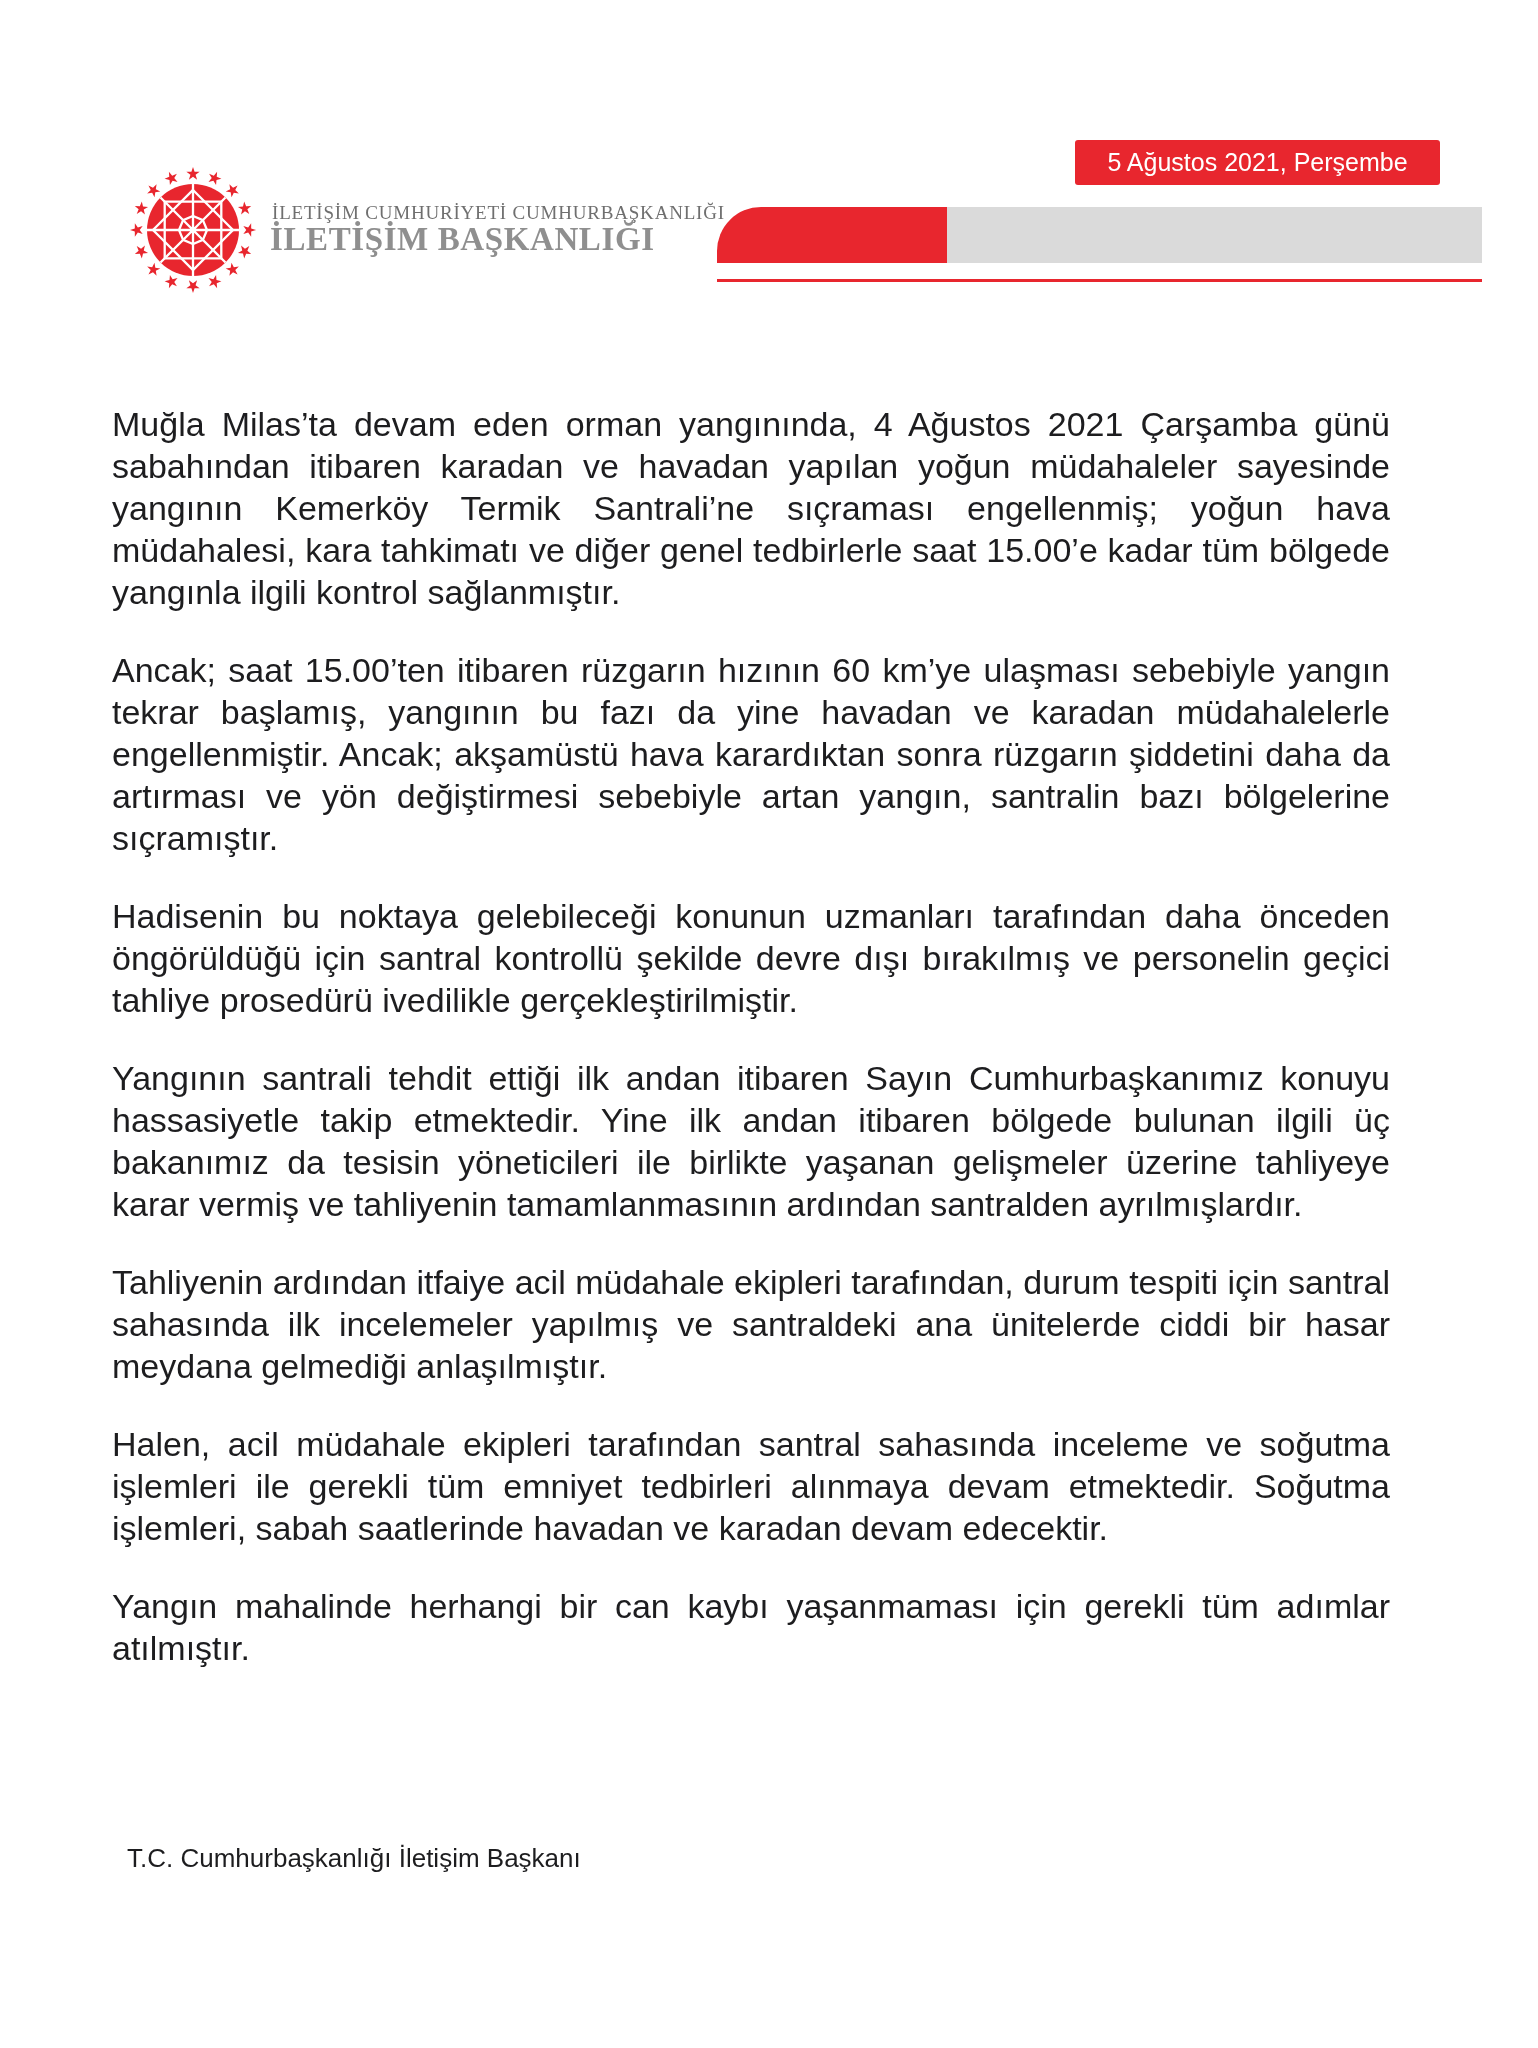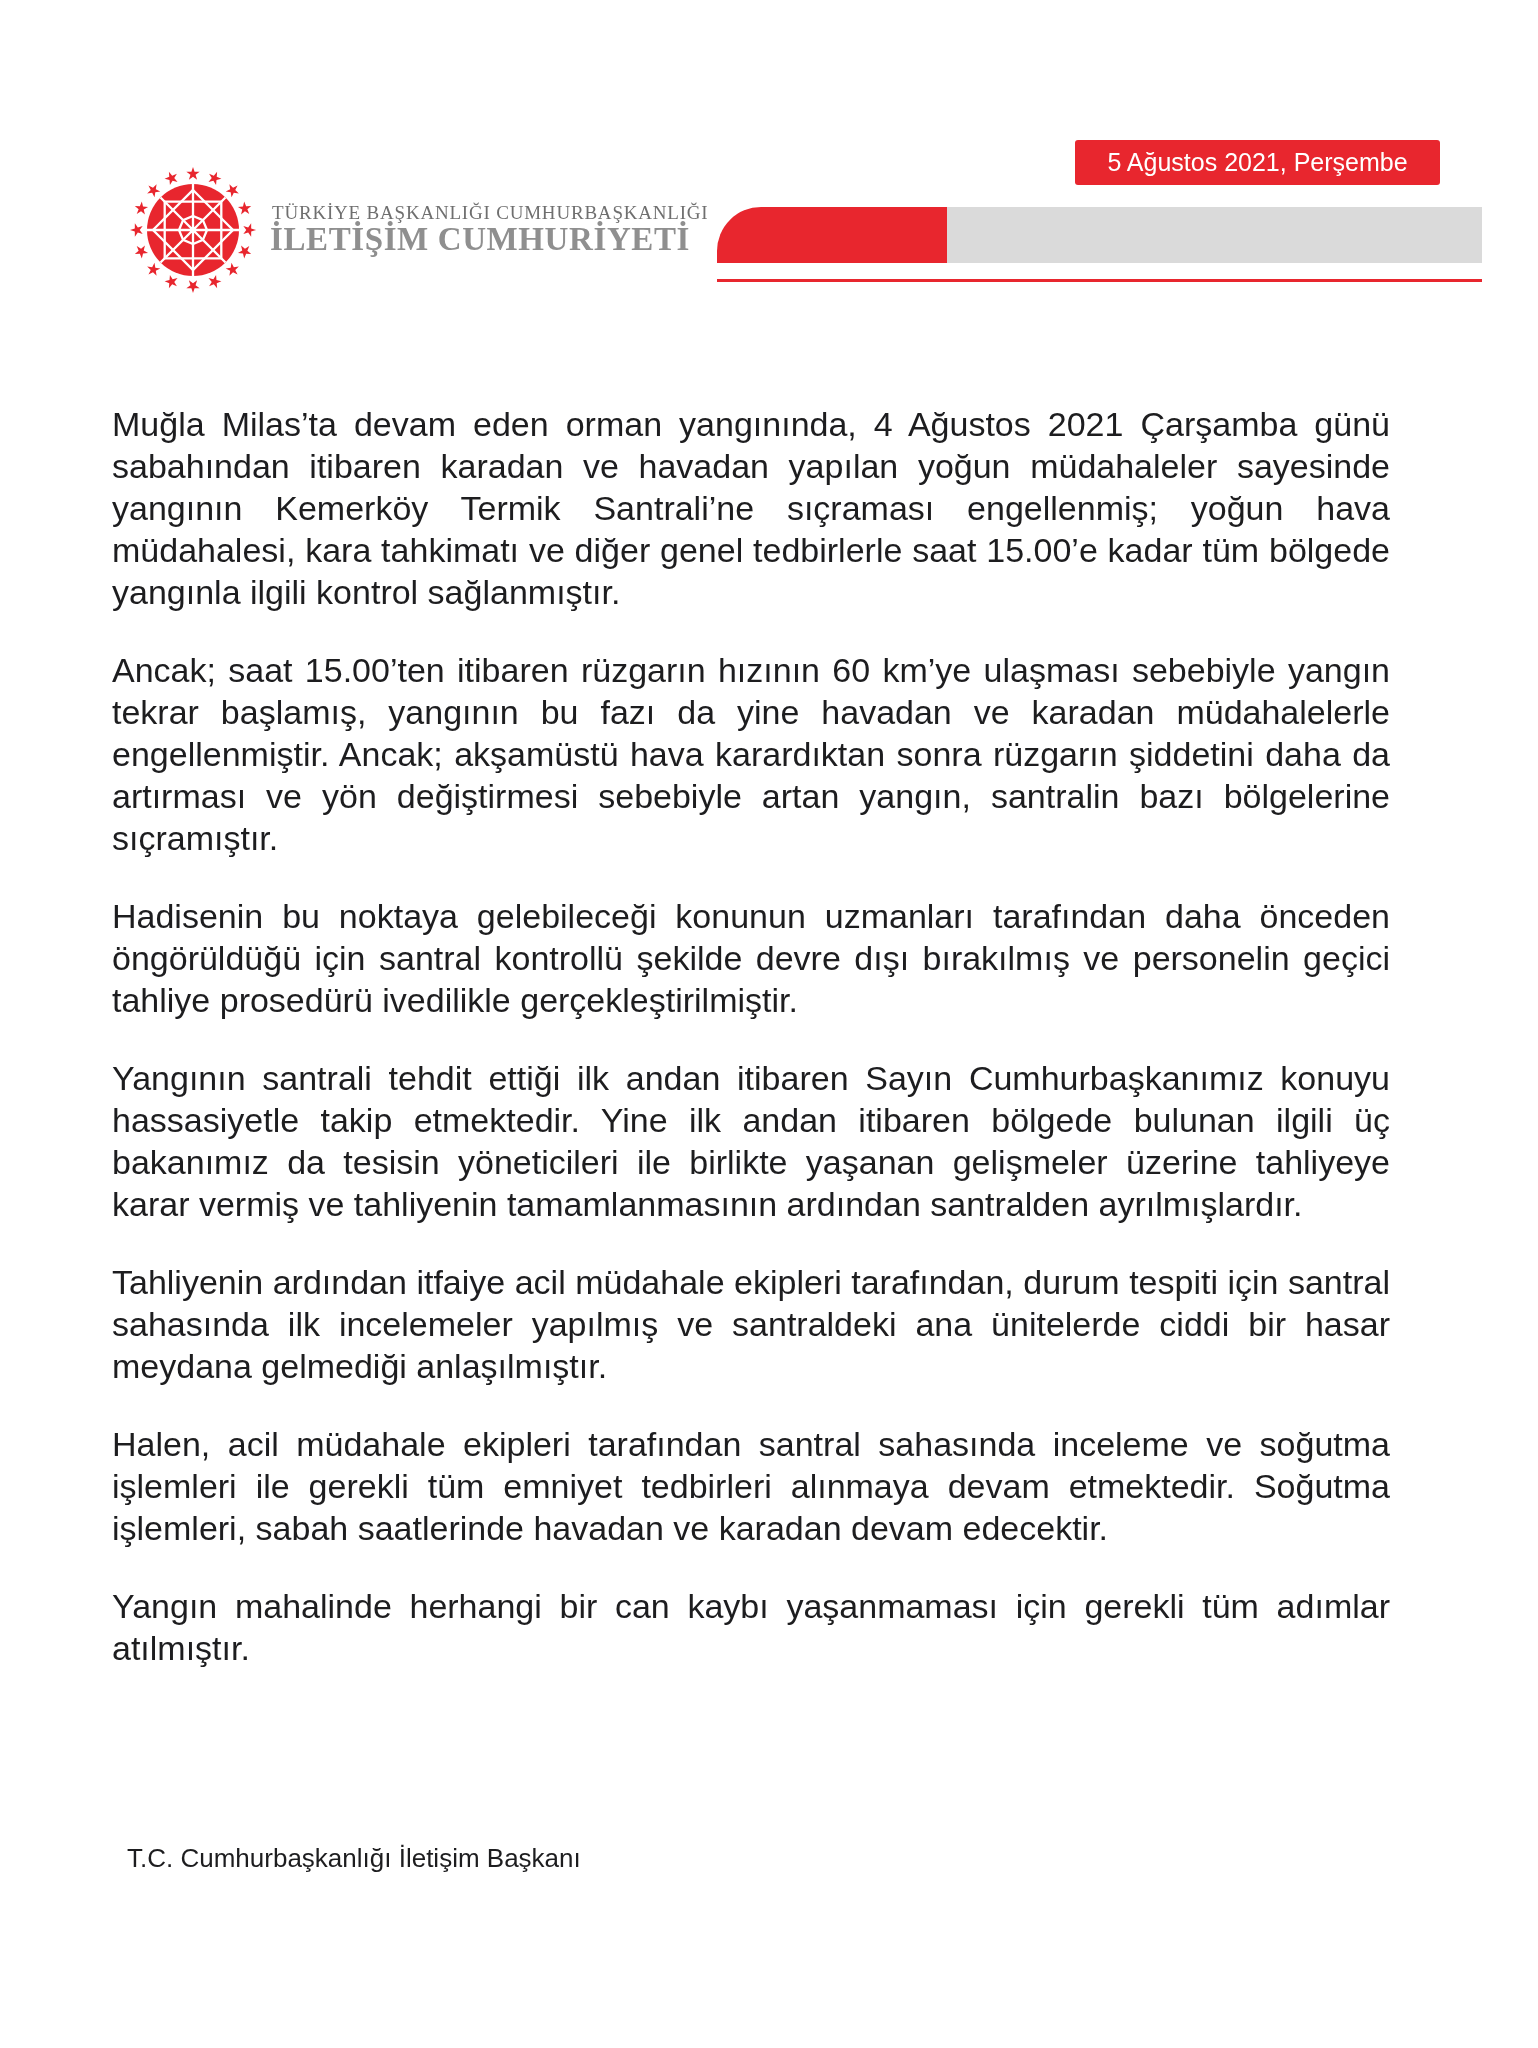--- a/index.html
+++ b/index.html
@@ -99,22 +99,22 @@
       <use href="#star5" transform="rotate(202.5 64 64) translate(64 8)"></use>
       <use href="#star5" transform="rotate(225 64 64) translate(64 8)"></use>
       <use href="#star5" transform="rotate(247.5 64 64) translate(64 8)"></use>
       <use href="#star5" transform="rotate(270 64 64) translate(64 8)"></use>
       <use href="#star5" transform="rotate(292.5 64 64) translate(64 8)"></use>
       <use href="#star5" transform="rotate(315 64 64) translate(64 8)"></use>
       <use href="#star5" transform="rotate(337.5 64 64) translate(64 8)"></use>
     </g>
   </svg>
 
-  <div class="org-line1">TÜRKİYE BAŞKANLIĞI CUMHURBAŞKANLIĞI</div>
-  <div class="org-line2">İLETİŞİM CUMHURİYETİ</div>
+  <div class="org-line1">İLETİŞİM CUMHURİYETİ CUMHURBAŞKANLIĞI</div>
+  <div class="org-line2">İLETİŞİM BAŞKANLIĞI</div>
 
   <div class="date-badge">
     <span>5 Ağustos 2021, Perşembe</span>
   </div>
 
   <div class="bar-red"></div>
   <div class="bar-gray"></div>
   <div class="bar-underline"></div>
 </header>
 

